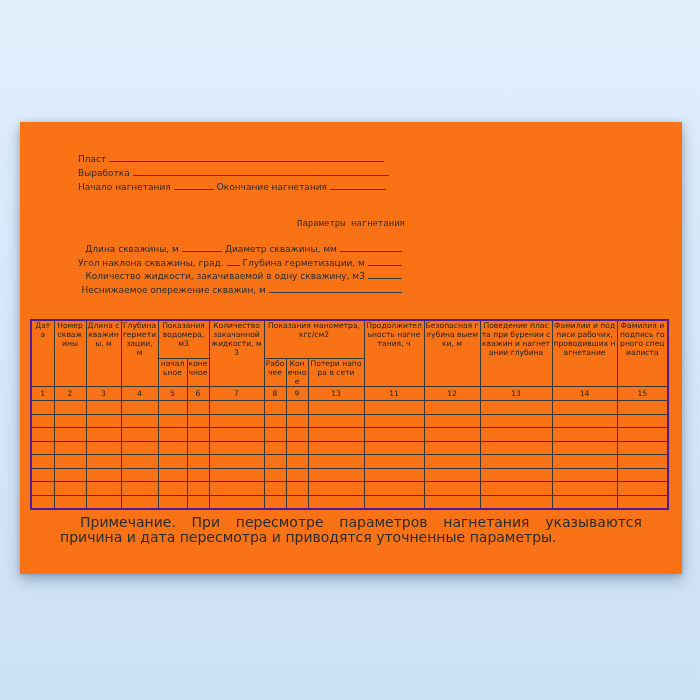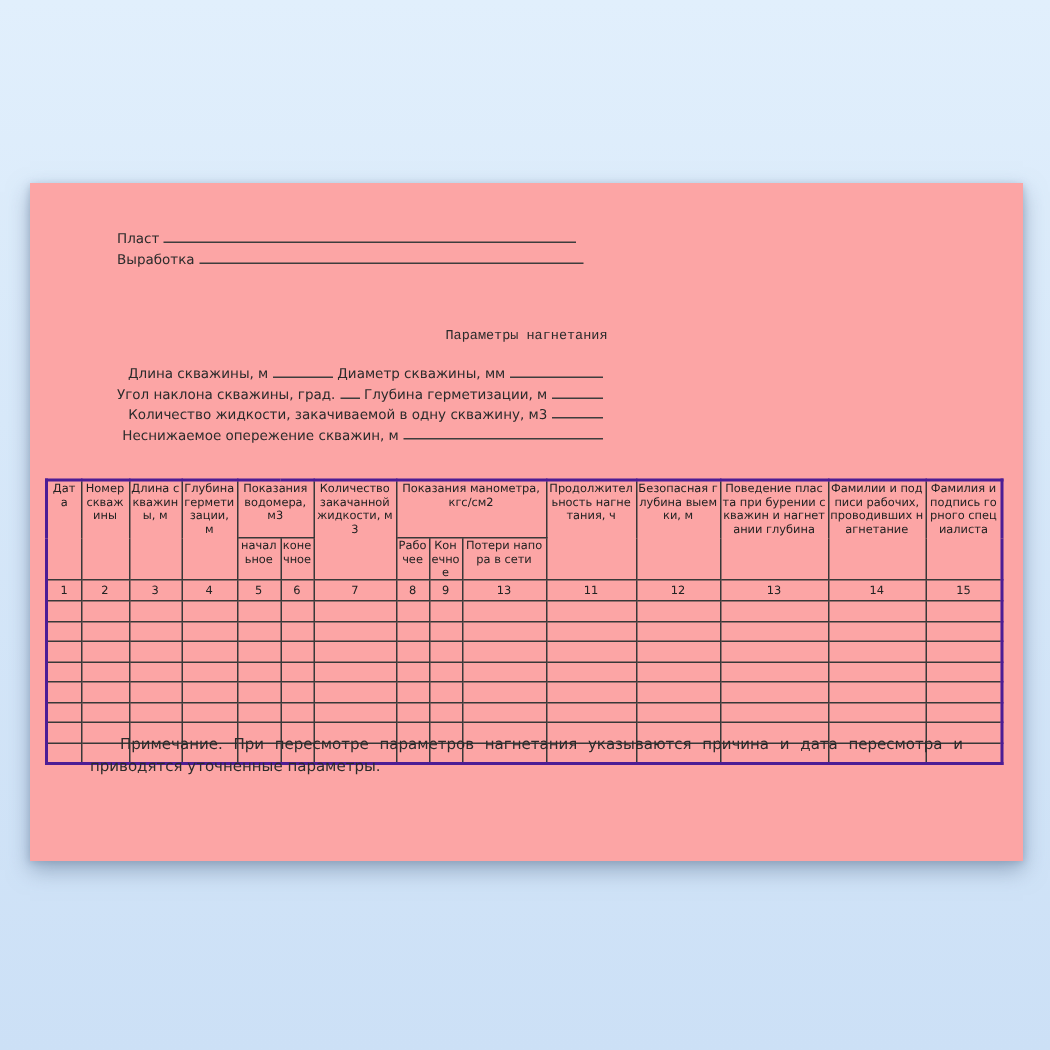--- a/index.html
+++ b/index.html
@@ -4,21 +4,21 @@
 <style>
   html,body{margin:0;padding:0;}
   body{
     width:700px;height:700px;overflow:hidden;
     font-family:"DejaVu Sans",sans-serif;
     background:linear-gradient(180deg,#e1effc 0%,#d8e9fa 40%,#cce0f6 100%);
     position:relative;
   }
   .page{
     position:absolute;left:20px;top:122px;width:662px;height:452px;
-    background:#fca5a5;
+    background:#f97316;
     box-shadow:0 6px 14px rgba(100,122,152,.55),0 1px 5px rgba(110,132,162,.4);
   }
   
   .form-block{position:absolute;left:58px;top:31px;font-size:9px;color:#2b2b2b;}
   .fline{height:14px;white-space:nowrap;}
   .blank{
     display:inline-block;height:8px;border-bottom:1px solid #3d3d3d;
     margin:0 3px;vertical-align:baseline;
   }
   
@@ -40,33 +40,34 @@
     border:1px solid #383838;padding:0 1px;
     vertical-align:top;text-align:center;font-weight:normal;
     word-break:break-all;line-height:1.2;overflow:hidden;
   }
   tr.group-row th{height:37px;}
   tr.sub-row th{height:25px;}
   tr.num-row td{height:13px;vertical-align:middle;line-height:1;}
   tbody.body-rows td{height:12.5px;}
   
   .note{
-    position:absolute;left:40px;top:367px;width:582px;
-    font-size:10px;line-height:15px;color:#2b2b2b;
+    position:absolute;left:40px;top:393px;width:582px;
+    font-size:14px;line-height:15px;color:#2b2b2b;
     text-align:justify;text-indent:20px;
   }
 </style>
 </head>
 <body>
 
 <div class="page">
 
   <div class="form-block">
     <div class="fline"><span>Пласт</span><span class="blank" style="width:275px"></span></div>
     <div class="fline"><span>Выработка</span><span class="blank" style="width:256px"></span></div>
+    <div class="fline"><span>Начало нагнетания</span><span class="blank" style="width:40px"></span><span>Окончание нагнетания</span><span class="blank" style="width:56px"></span></div>
   </div>
 
   <div class="section-title">Параметры нагнетания</div>
 
   <div class="params-block">
     <div class="pline"><span>Длина скважины, м</span><span class="blank" style="width:40px"></span><span>Диаметр скважины, мм</span><span class="blank" style="width:62px"></span></div>
     <div class="pline"><span>Угол наклона скважины, град.</span><span class="blank" style="width:13px"></span><span>Глубина герметизации, м</span><span class="blank" style="width:34px"></span></div>
     <div class="pline"><span>Количество жидкости, закачиваемой в одну скважину, м3</span><span class="blank" style="width:34px"></span></div>
     <div class="pline"><span>Неснижаемое опережение скважин, м</span><span class="blank" style="width:133px"></span></div>
   </div>

